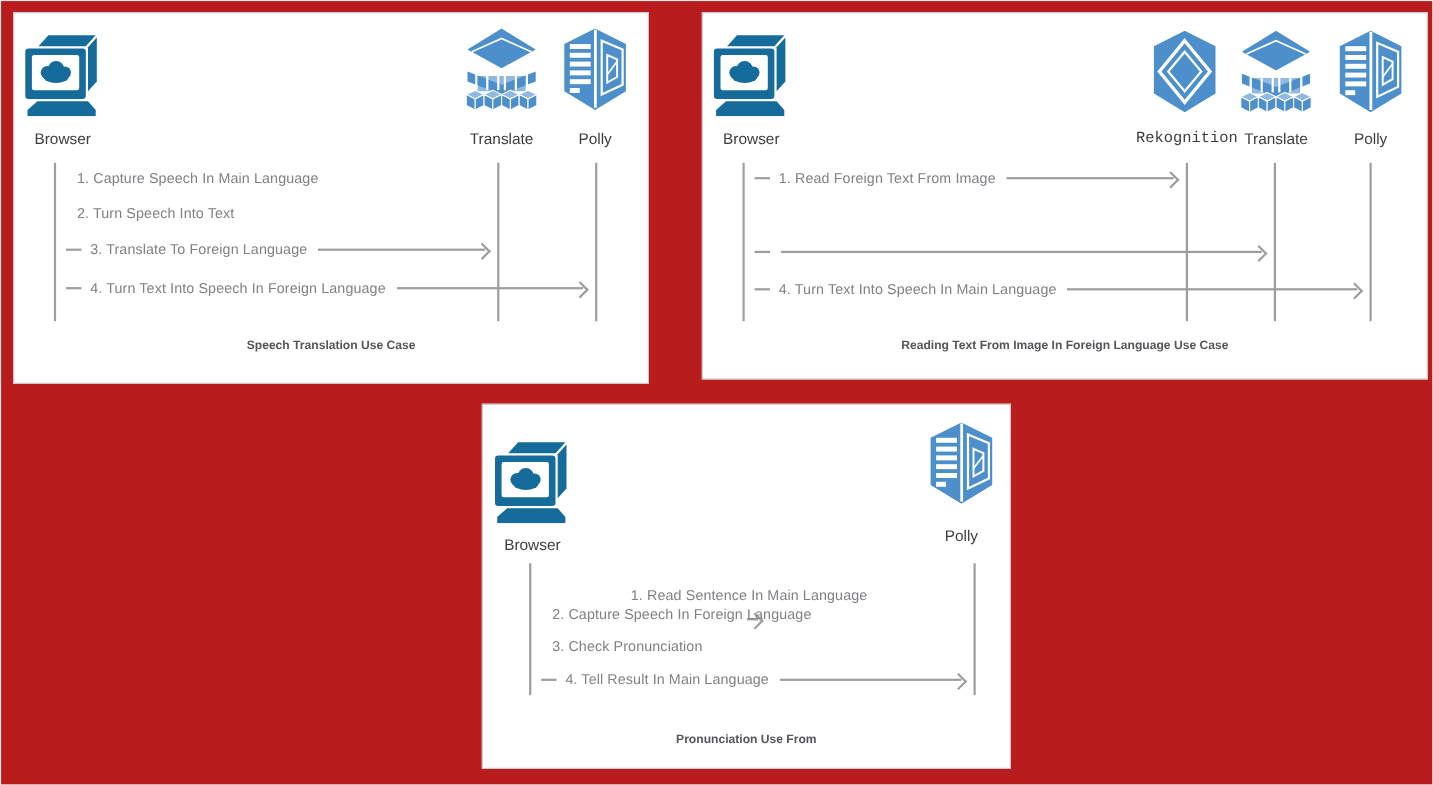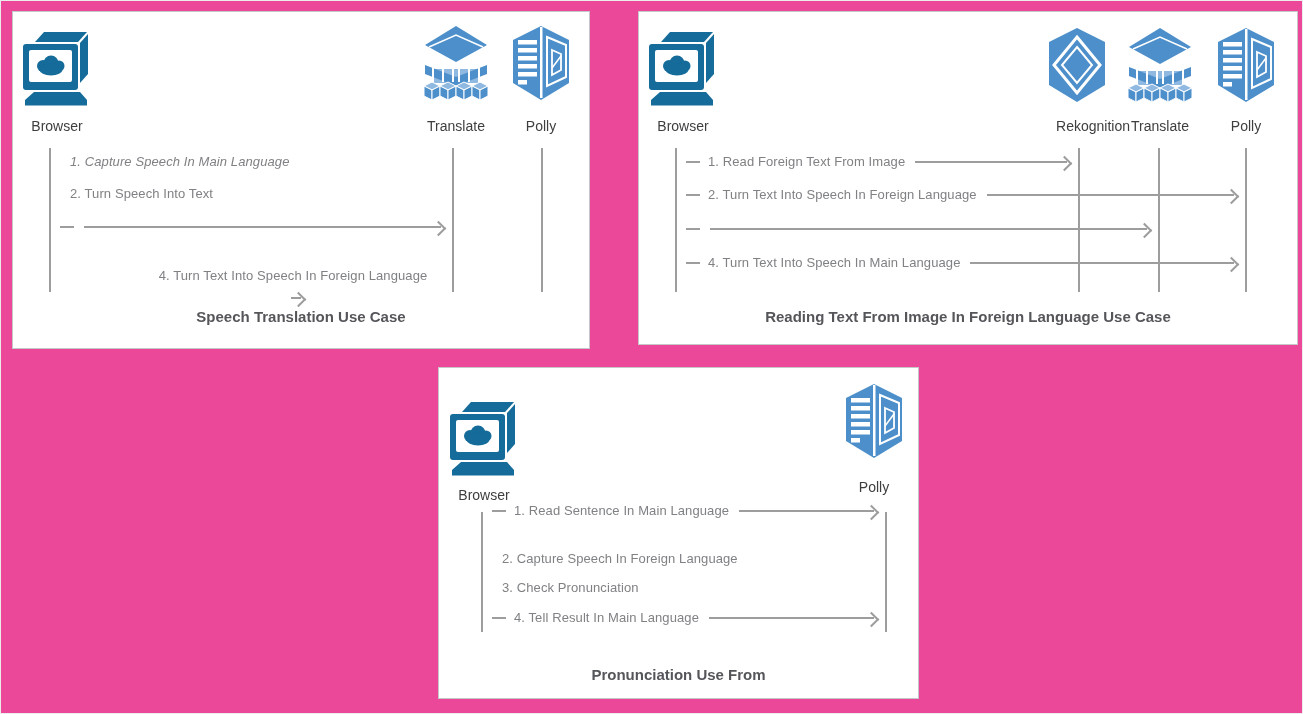--- a/index.html
+++ b/index.html
@@ -1,29 +1,29 @@
 <!DOCTYPE html>
 <html style="--service-icon-blue: #4D8FCA; --service-icon-blue-light: #8FB9E0; --browser-icon-blue: #156B99; --line-gray: #9D9D9D; --step-text-gray: #7F8184; --actor-label-gray: #3D3E40; --title-gray: #55565A; --panel-border-gray: #C5C6C8;"><head>
 <meta charset="utf-8">
 <style>
   html,body{margin:0;padding:0;background:#fff;}
   body{font-family:"Liberation Sans",sans-serif;}
-  #canvas{position:relative;width:1303px;height:714px;background:#ec4899;border:1px solid #ECECEC;box-sizing:border-box;overflow:hidden;}
+  #canvas{position:relative;width:1303px;height:714px;background:#b91c1c;border:1px solid #ECECEC;box-sizing:border-box;overflow:hidden;}
   .panel{position:absolute;background:#fff;border:1px solid var(--panel-border-gray,#C5C6C8);box-sizing:border-box;}
   .lifeline{position:absolute;width:2px;background:var(--line-gray,#9D9D9D);}
   .actor-icon{position:absolute;line-height:0;}
   .actor-label{position:absolute;width:140px;text-align:center;font-size:14px;line-height:18px;color:var(--actor-label-gray,#3D3E40);}
   .step-row{position:absolute;display:flex;align-items:center;height:22px;}
   .dash{flex:0 0 14px;height:2px;background:var(--line-gray,#9D9D9D);margin-right:8px;}
   .step-label{white-space:nowrap;font-size:13px;line-height:22px;color:var(--step-text-gray,#7F8184);padding-right:8px;letter-spacing:.1px;}
   .step-row.no-dash .step-label{padding-left:10px;}
   .arrow{flex:1 1 auto;position:relative;height:22px;min-width:16px;}
   .arrow-line{position:absolute;left:2px;right:4px;top:10px;height:2px;background:var(--line-gray,#9D9D9D);}
   .arrow-head{position:absolute;right:1px;top:6.5px;width:9px;height:9px;border-top:2px solid var(--line-gray,#9D9D9D);border-right:2px solid var(--line-gray,#9D9D9D);transform:rotate(45deg);}
-  .panel-title{position:absolute;left:0;right:0;text-align:center;font-weight:bold;font-size:15px;color:var(--title-gray,#55565A);}
+  .panel-title{position:absolute;left:0;right:0;text-align:center;font-weight:bold;font-size:11px;color:var(--title-gray,#55565A);}
 </style>
 </head>
 <body>
 
 <div id="canvas">
     <div class="panel" style="left: 11px; top: 10px; width: 578px; height: 338px;">
       <div class="lifeline" style="left: 36px; top: 136px; height: 144px;"></div>
       <div class="actor-icon" style="left: 8px; top: 18px;"><svg viewBox="0 0 72 78" width="72" height="78">
     <polygon points="14,12 57,12 66,2 23,2" fill="#156B99"></polygon>
     <polygon points="59,13 67,4 67,44 59,53" fill="#156B99"></polygon>
@@ -77,34 +77,35 @@
       <rect x="9" y="30" width="19" height="4.5"></rect>
             <rect x="9" y="38" width="19" height="4.5"></rect>
       <rect x="9" y="46" width="19" height="4.5"></rect>
             <rect x="9" y="54" width="9" height="4.5"></rect>
     </g>
     <polygon points="38,11 57,19 57,51 38,60" fill="none" stroke="#fff" stroke-width="2"></polygon>
     <polygon points="43,24 52,28 52,44 43,49" fill="none" stroke="#fff" stroke-width="1.8"></polygon>
     <line x1="43" y1="42" x2="52" y2="30" stroke="#fff" stroke-width="1.5"></line>
         </svg></div>
       <div class="actor-label" style="left: 458px; top: 105px;">Polly</div>
-      <div class="step-row no-dash" style="left: 47px; top: 139px; font-style: italic;">
+      <div class="step-row no-dash" style="left: 47px; top: 139px;">
         <span class="step-label">1. Capture Speech In Main Language</span>
       </div>
       <div class="step-row no-dash" style="left: 47px; top: 171px;">
         <span class="step-label">2. Turn Speech Into Text</span>
       </div>
       <div class="step-row" style="left: 47px; top: 204px; width: 385px;">
         <div class="dash"></div>
-        <div class="arrow">
-          <div class="arrow-line"></div>
-          <div class="arrow-head"></div>
-        </div>
-      </div>
-      <div class="step-row" style="left: 47px; top: 239px; width: 474px; flex-direction: column;">
+        <span class="step-label">3. Translate To Foreign Language</span>
+        <div class="arrow">
+          <div class="arrow-line"></div>
+          <div class="arrow-head"></div>
+        </div>
+      </div>
+      <div class="step-row" style="left: 47px; top: 239px; width: 474px;">
         <div class="dash"></div>
         <span class="step-label">4.  Turn Text Into Speech In Foreign Language</span>
         <div class="arrow">
           <div class="arrow-line"></div>
           <div class="arrow-head"></div>
         </div>
       </div>
       <div class="panel-title" style="top: 296px;">Speech Translation Use Case</div>
     </div>
     <div class="panel" style="left: 637px; top: 10px; width: 660px; height: 334px;">
@@ -123,21 +124,21 @@
     <polygon points="13,62 59,62 66,70 4,70" fill="#156B99"></polygon>
     <rect x="4" y="70" width="62" height="5.5" fill="#156B99"></rect>
         </svg></div>
       <div class="actor-label" style="left: -26px; top: 105px;">Browser</div>
       <div class="lifeline" style="left: 439px; top: 136px; height: 144px;"></div>
       <div class="actor-icon" style="left: 406px; top: 16px;"><svg viewBox="0 0 64 74" width="64" height="74">
     <polygon points="32,0 60,14 60,57 32,74 4,57 4,14" fill="#4D8FCA"></polygon>
     <polygon points="32,9 55,37 32,65 9,37" fill="none" stroke="#fff" stroke-width="3"></polygon>
     <polygon points="32,19 47,37 32,55 17,37" fill="#4D8FCA" stroke="#fff" stroke-width="2"></polygon>
         </svg></div>
-      <div class="actor-label" style="left: 384px; top: 105px;">Rekognition</div>
+      <div class="actor-label" style="left: 370px; top: 105px; font-family: Liberation Mono, monospace;">Rekognition</div>
       <div class="lifeline" style="left: 519px; top: 136px; height: 144px;"></div>
       <div class="actor-icon" style="left: 489px; top: 16px;"><svg viewBox="0 0 64 74" width="64" height="74">
     <polygon points="32,0 63,19 32,36 1,19" fill="#4D8FCA"></polygon>
     <polyline points="5,21 32,9 59,21" stroke="#fff" stroke-width="1.5" fill="none"></polyline>
     <polygon points="10,43 54,43 54,57 10,57" fill="#8FB9E0"></polygon>
     <polygon points="1,39 32,51 63,39 63,48 32,60 1,48" fill="#4D8FCA"></polygon>
     <g fill="#fff">
       <rect x="8" y="38" width="2" height="18"></rect>
             <rect x="18" y="38" width="2" height="18"></rect>
       <rect x="28" y="38" width="2" height="18"></rect>
@@ -172,28 +173,20 @@
             <rect x="9" y="54" width="9" height="4.5"></rect>
     </g>
     <polygon points="38,11 57,19 57,51 38,60" fill="none" stroke="#fff" stroke-width="2"></polygon>
     <polygon points="43,24 52,28 52,44 43,49" fill="none" stroke="#fff" stroke-width="1.8"></polygon>
     <line x1="43" y1="42" x2="52" y2="30" stroke="#fff" stroke-width="1.5"></line>
         </svg></div>
       <div class="actor-label" style="left: 537px; top: 105px;">Polly</div>
       <div class="step-row" style="left: 47px; top: 139px; width: 385px;">
         <div class="dash"></div>
         <span class="step-label">1. Read Foreign Text From Image</span>
-        <div class="arrow">
-          <div class="arrow-line"></div>
-          <div class="arrow-head"></div>
-        </div>
-      </div>
-      <div class="step-row" style="left: 47px; top: 172px; width: 552px;">
-        <div class="dash"></div>
-        <span class="step-label">2. Turn Text Into Speech In Foreign Language</span>
         <div class="arrow">
           <div class="arrow-line"></div>
           <div class="arrow-head"></div>
         </div>
       </div>
       <div class="step-row" style="left: 47px; top: 206px; width: 465px;">
         <div class="dash"></div>
         <div class="arrow">
           <div class="arrow-line"></div>
           <div class="arrow-head"></div>
@@ -236,21 +229,21 @@
       <rect x="9" y="30" width="19" height="4.5"></rect>
             <rect x="9" y="38" width="19" height="4.5"></rect>
       <rect x="9" y="46" width="19" height="4.5"></rect>
             <rect x="9" y="54" width="9" height="4.5"></rect>
     </g>
     <polygon points="38,11 57,19 57,51 38,60" fill="none" stroke="#fff" stroke-width="2"></polygon>
     <polygon points="43,24 52,28 52,44 43,49" fill="none" stroke="#fff" stroke-width="1.8"></polygon>
     <line x1="43" y1="42" x2="52" y2="30" stroke="#fff" stroke-width="1.5"></line>
         </svg></div>
       <div class="actor-label" style="left: 365px; top: 110px;">Polly</div>
-      <div class="step-row" style="left: 53px; top: 132px; width: 386px;">
+      <div class="step-row" style="left: 53px; top: 148px; width: 386px; flex-direction: column;">
         <div class="dash"></div>
         <span class="step-label">1. Read Sentence In Main Language</span>
         <div class="arrow">
           <div class="arrow-line"></div>
           <div class="arrow-head"></div>
         </div>
       </div>
       <div class="step-row no-dash" style="left: 53px; top: 180px; justify-content: center;">
         <span class="step-label">2. Capture Speech In Foreign Language</span>
       </div>

